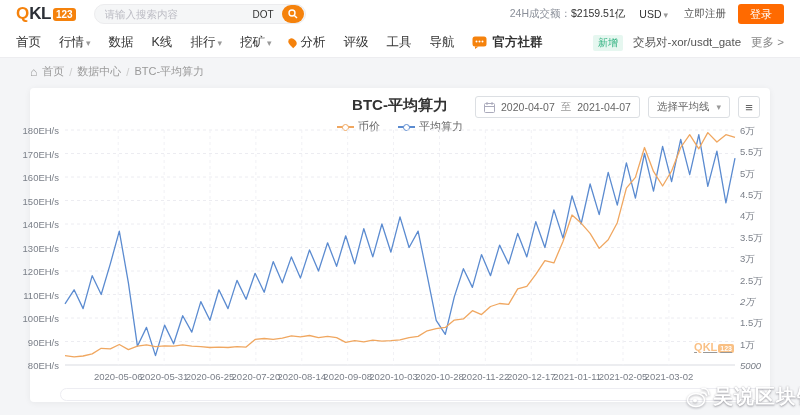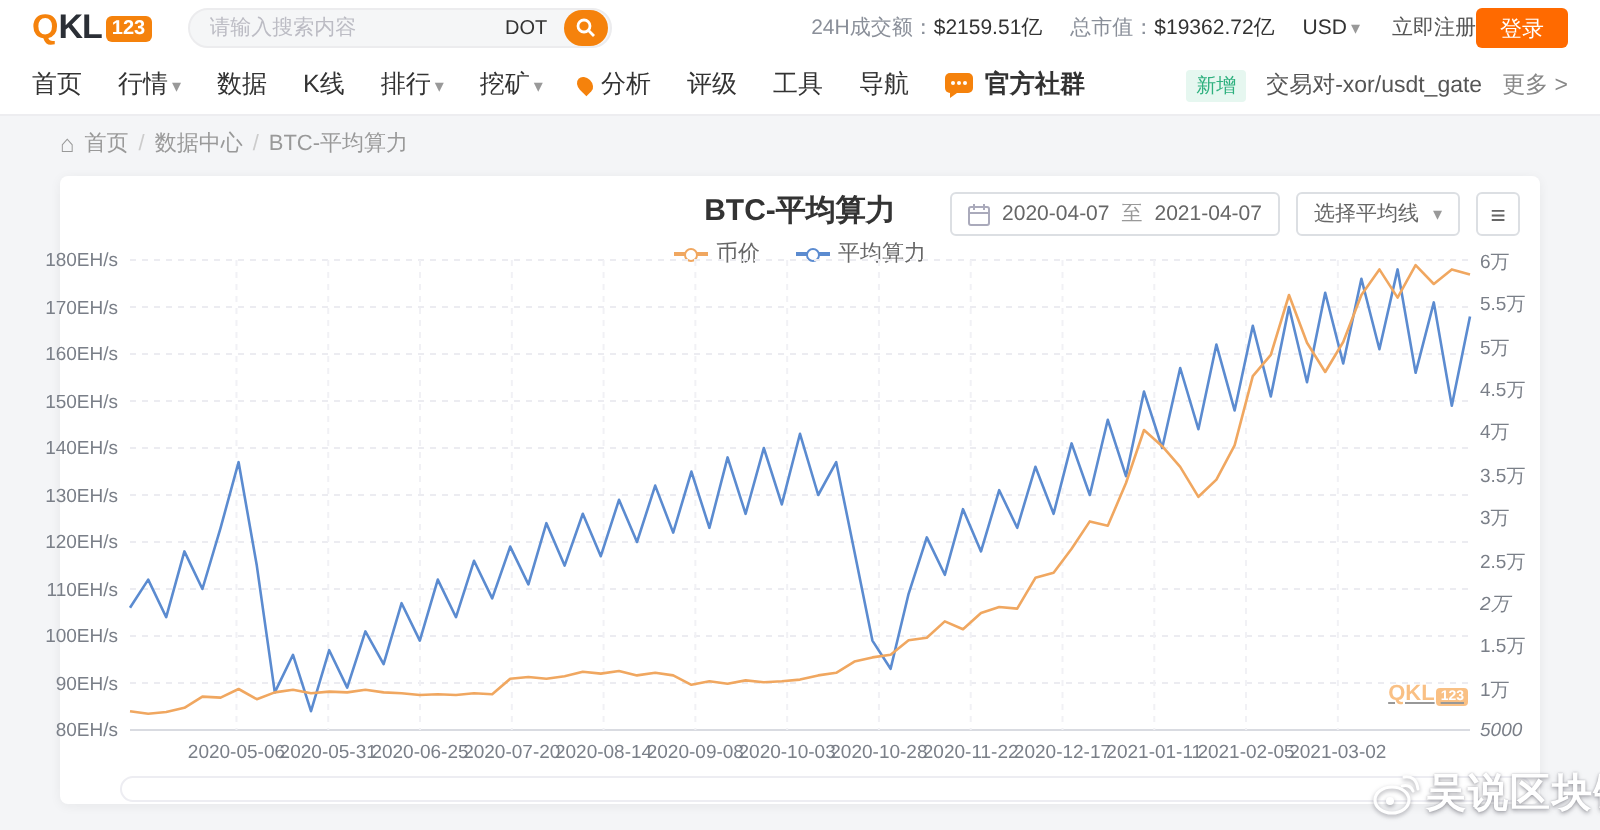--- a/index.html
+++ b/index.html
@@ -20,21 +20,21 @@
   .search input { flex:1; border:none; outline:none; background:transparent; font-size:10.5px; color:#333; font-family:inherit; min-width:0; }
   .search input::placeholder { color:#bcbcc4; }
   .search-hot { font-size:10px; color:#333; margin:0 8px 0 4px; cursor:pointer; }
   .search-btn { width:22px; height:18px; border-radius:9px; background:#f5820c; display:flex; align-items:center; justify-content:center; cursor:pointer; flex:none; }
   .stats { margin-left:auto; display:flex; align-items:center; gap:14px; font-size:10.5px; white-space:nowrap; }
   .stat-label { color:#8a8f99; }
   .stat-value { color:#333; }
   .usd { margin-left:14px; font-size:10.5px; color:#333; cursor:pointer; white-space:nowrap; }
   .caret { font-size:9px; color:#999; margin-left:2px; }
   .register { margin-left:16px; font-size:10.5px; color:#555; cursor:pointer; white-space:nowrap; }
-  .login-btn { width:46px; height:20px; background:#ff6a00; color:#fff; font-size:11px; border:none; border-radius:3px; display:flex; align-items:center; justify-content:center; cursor:pointer; }
+  .login-btn { margin-left:12px; width:46px; height:20px; background:#ff6a00; color:#fff; font-size:11px; border:none; border-radius:3px; display:flex; align-items:center; justify-content:center; cursor:pointer; }
   .row2 { position:absolute; top:28px; left:0; right:0; height:29px; display:flex; align-items:center; padding:0 16px; font-size:12.5px; color:#333; }
   .nav-item { display:flex; align-items:center; margin-right:18px; cursor:pointer; white-space:nowrap; }
   .flame { width:7px; height:9px; background:#f5820c; border-radius:50% 50% 50% 0; transform:rotate(-45deg); margin-right:4px; }
   .community { display:flex; align-items:center; gap:5px; font-weight:bold; margin-right:0; }
   .right-group { margin-left:auto; display:flex; align-items:center; gap:10px; white-space:nowrap; }
   .badge-new { background:#e6f7f0; color:#2fb17f; font-size:10px; padding:1px 5px; border-radius:2px; }
   .pair { font-size:11.5px; color:#555; cursor:pointer; }
   .more { font-size:11.5px; color:#888; cursor:pointer; }
   
   .breadcrumb { position:absolute; top:64px; left:30px; font-size:11px; color:#999; display:flex; align-items:center; gap:5px; z-index:1; }
@@ -88,23 +88,20 @@
       <span class="search-btn">
         <svg width="10" height="10" viewBox="0 0 10 10">
             <circle cx="4" cy="4" r="3" fill="none" stroke="#fff" stroke-width="1.4"></circle>
             <line x1="6.4" y1="6.4" x2="9" y2="9" stroke="#fff" stroke-width="1.4"></line>
           </svg>
       </span>
     </div>
     <div class="stats">
       <span>
         <span class="stat-label">24H成交额：</span><span class="stat-value">$2159.51亿</span>
-      </span>
-      <span>
-        <span class="stat-label">总市值：</span><span class="stat-value">$19362.72亿</span>
       </span>
     </div>
     <span class="usd"><span>USD</span><span class="caret">▾</span></span>
     <span class="register">立即注册</span>
     <button class="login-btn">登录</button>
   </div>
   <div class="row2">
     <span class="nav-item">
         <span>首页</span>
       </span>

